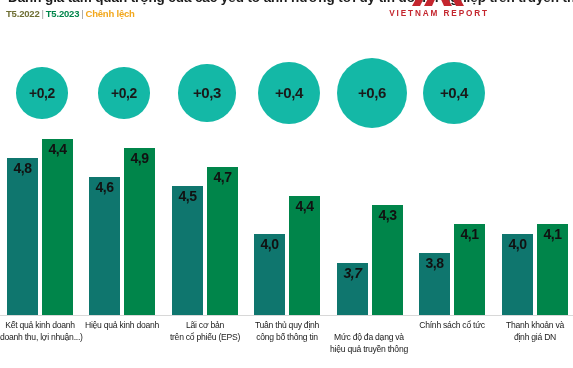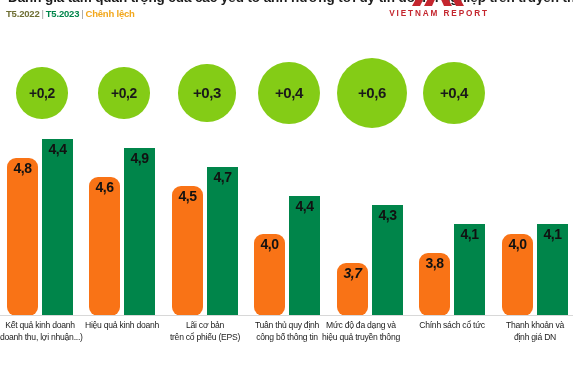--- a/index.html
+++ b/index.html
@@ -33,33 +33,33 @@
   .logo .wordmark{
     position:absolute;right:0;bottom:0;
     font-size:8.2px;font-weight:bold;
     color:#c4262e;letter-spacing:1.9px;white-space:nowrap;
   }
 
   
   .bubble-layer{position:absolute;left:0;top:0;width:573px;height:140px;}
   .bubble{
     position:absolute;border-radius:50%;
-    background:#84cc16;
+    background:#14b8a6;
     display:flex;align-items:center;justify-content:center;
     color:#1a1a1a;font-weight:bold;
     letter-spacing:-.4px;
   }
 
   
   .plot{position:absolute;left:0;top:130px;width:573px;height:186px;}
   .group{position:absolute;bottom:0;height:186px;}
   .bar{
     position:absolute;bottom:0;width:31px;
   }
-  .bar.prev{left:0;background:#f97316;border-radius:9px;}
+  .bar.prev{left:0;background:#0f766e;}
   .bar.curr{left:35px;background:#00854a;}
   .bar .val{
     position:absolute;top:2px;left:50%;transform:translateX(-50%);
     font-size:14px;font-weight:bold;color:#111;letter-spacing:-.5px;
     white-space:nowrap;
   }
   .baseline{
     position:absolute;left:0;top:315px;width:573px;height:1px;
     background:#d8d8d8;
   }
@@ -169,21 +169,21 @@
         <div>Hiệu quả kinh doanh</div>
       </div>
       <div class="xlab" style="left: 162px; width: 86px;">
         <div>Lãi cơ bản</div>
         <div>trên cổ phiếu (EPS)</div>
       </div>
       <div class="xlab" style="left: 244px; width: 86px;">
         <div>Tuân thủ quy định</div>
         <div>công bố thông tin</div>
       </div>
-      <div class="xlab" style="left: 318px; width: 86px;">
+      <div class="xlab" style="left: 326px; width: 86px; margin-top: 12px;">
         <div>Mức độ đa dạng và</div>
         <div>hiệu quả truyền thông</div>
       </div>
       <div class="xlab" style="left: 409px; width: 86px;">
         <div>Chính sách cổ tức</div>
       </div>
       <div class="xlab" style="left: 492px; width: 86px;">
         <div>Thanh khoản và</div>
         <div>định giá DN</div>
       </div>

